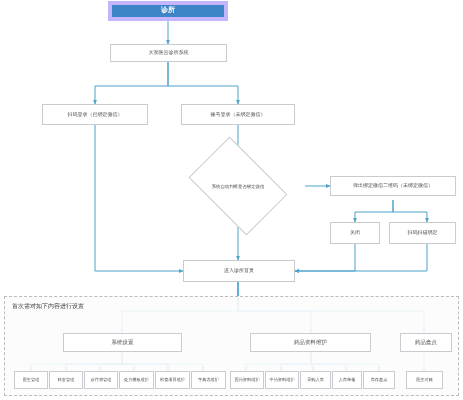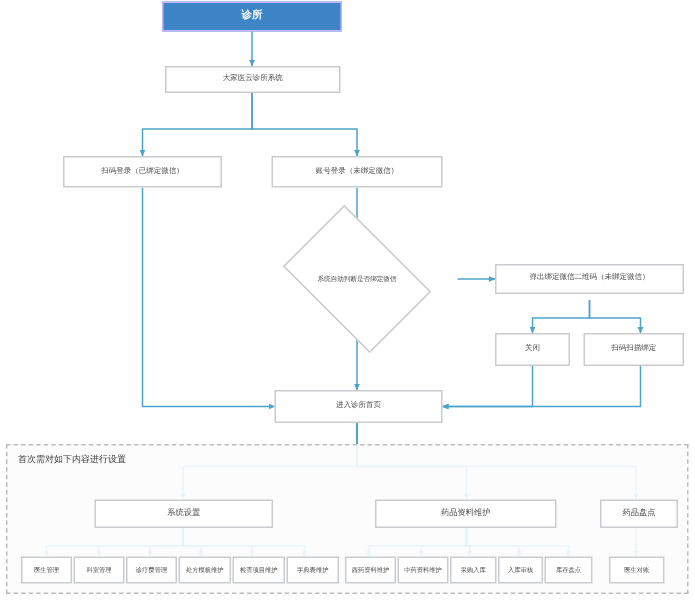--- a/index.html
+++ b/index.html
@@ -22,21 +22,21 @@
     text-align:center;
     color:#4a4a4a;
     line-height:1.05;
     overflow:hidden;
     z-index:3;
   }
   .node span{display:block;transform:scale(1);white-space:nowrap;}
 
   .node.header{
     background:#3d85c6;
-    border:1px solid #c4b5fd;
+    border:4px solid #c4b5fd;
     color:#ffffff;
     font-size:7px;
     font-weight:bold;
   }
   .n-l1{font-size:5px;}
   .n-l2{font-size:5px;}
   .n-l3{font-size:5px;}
   .n-sect{font-size:5.5px;}
   .n-leaf{font-size:4.2px;}
 

